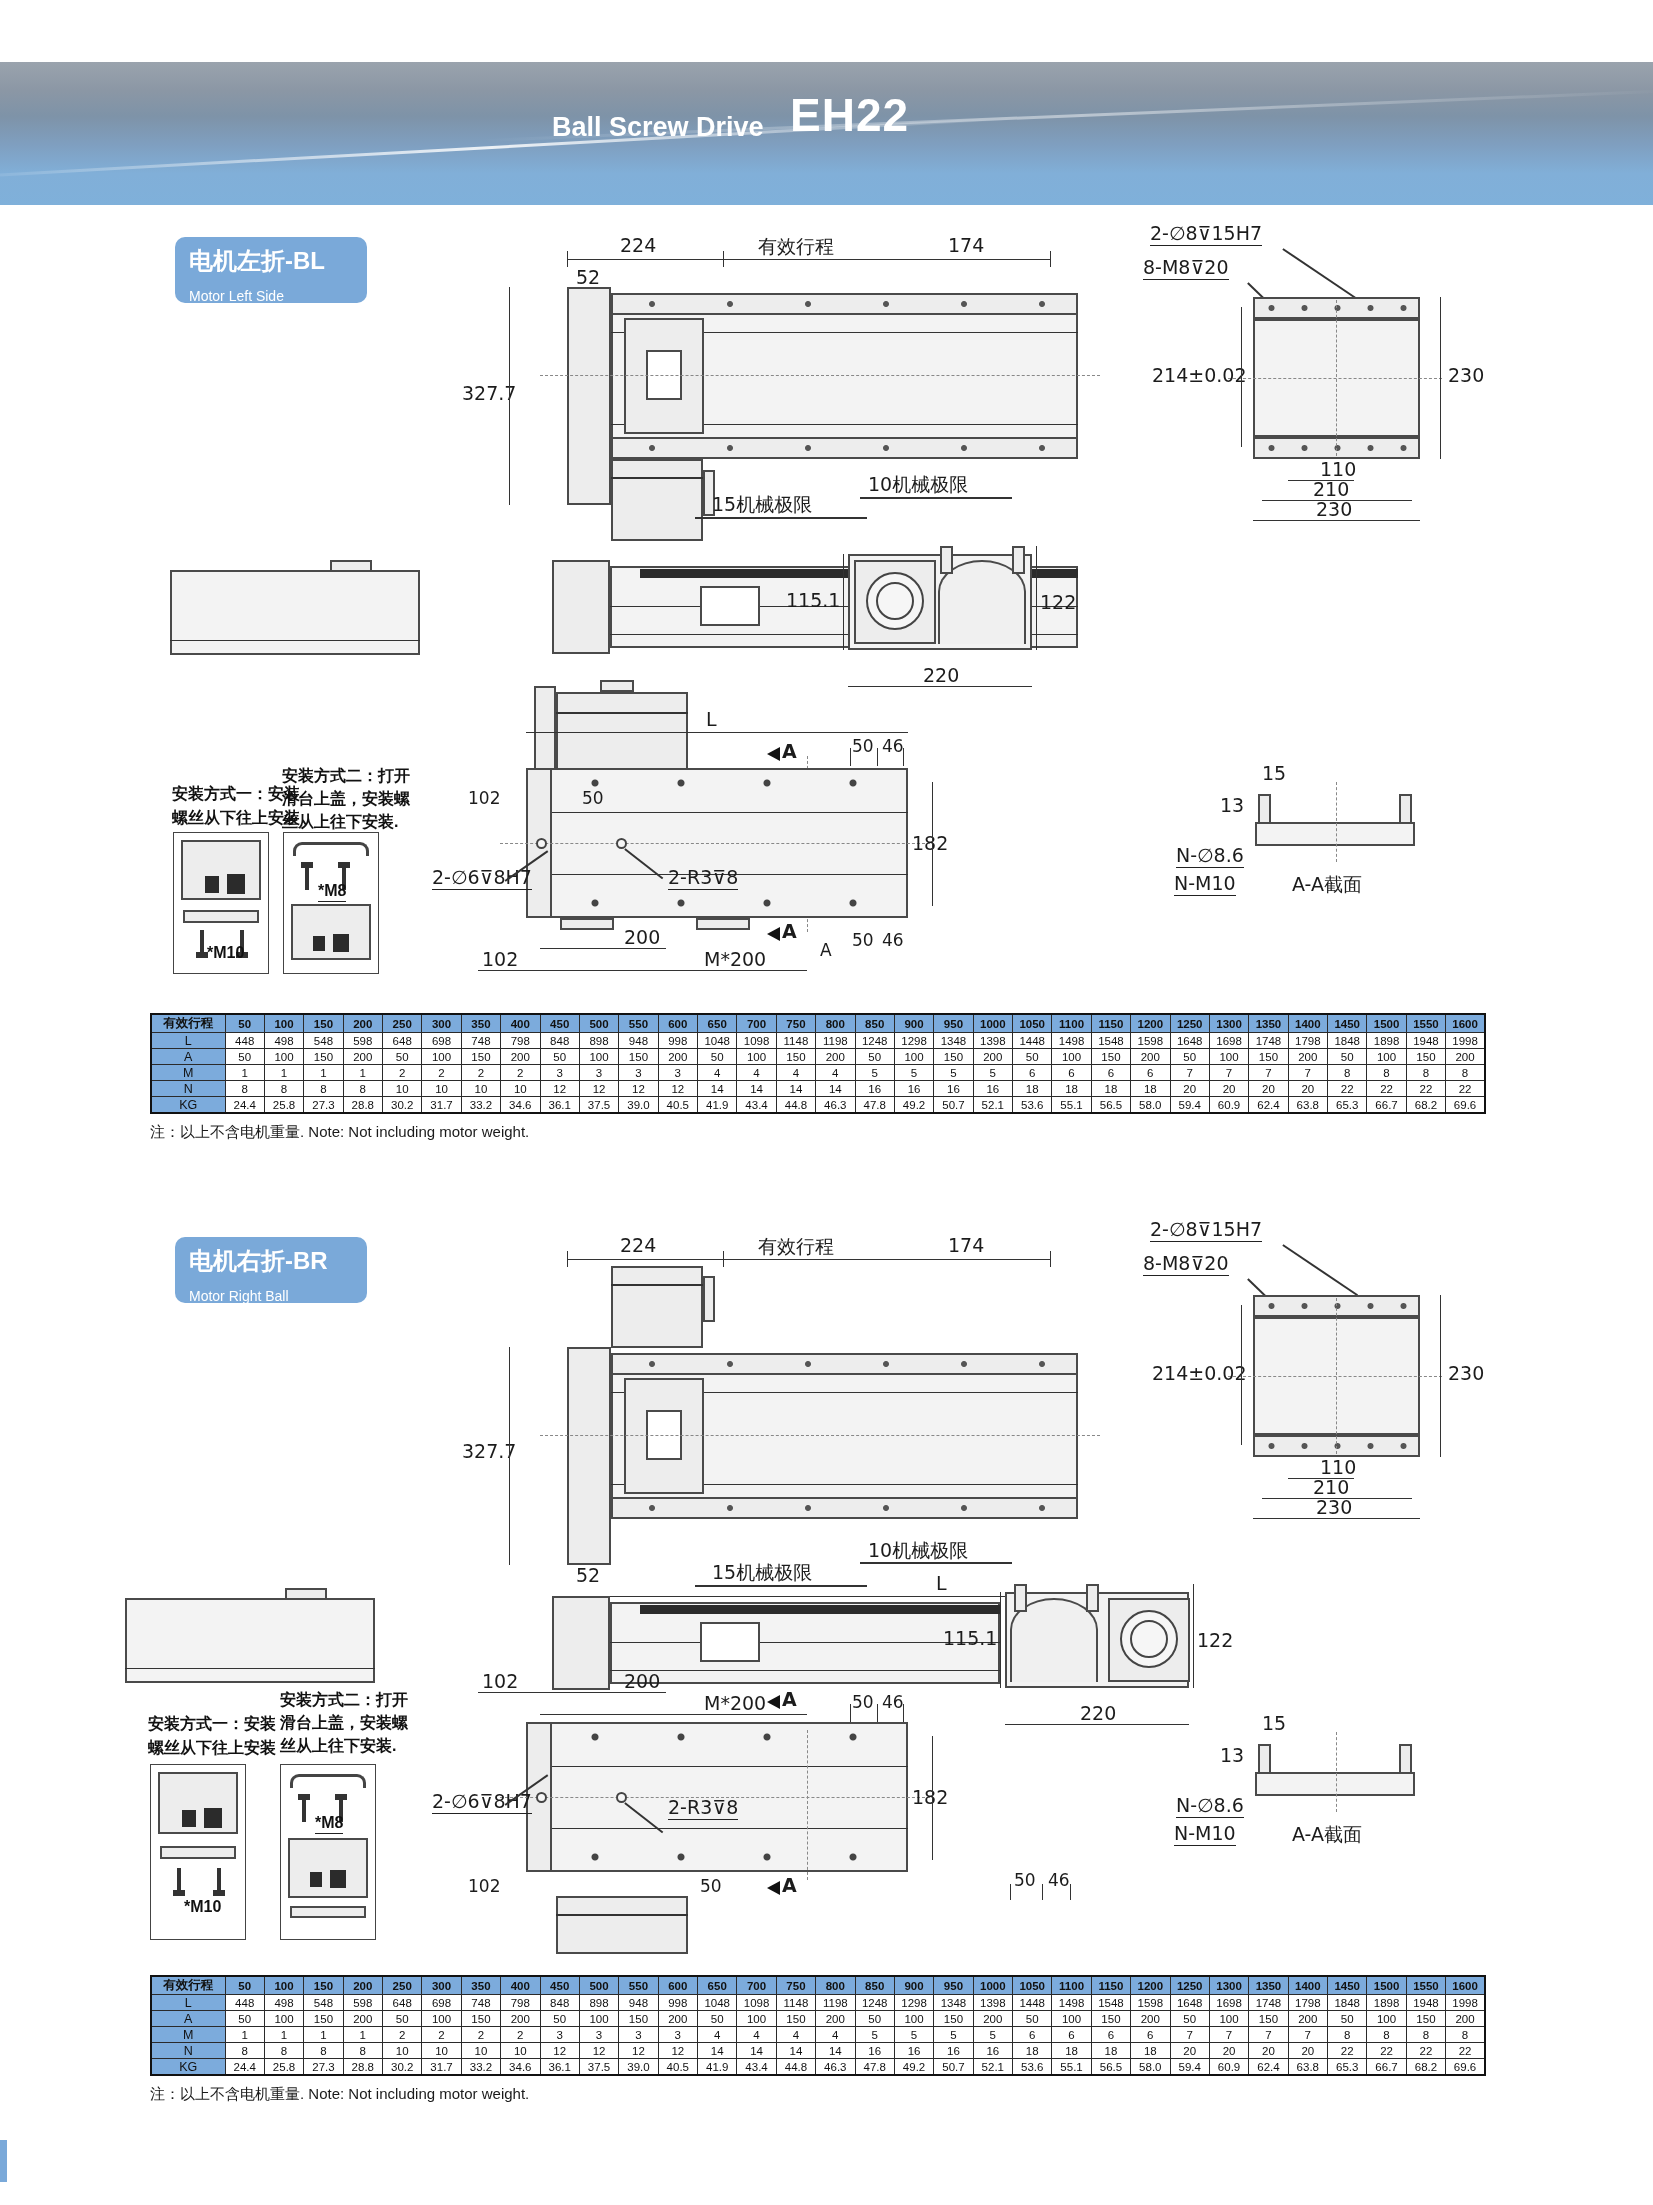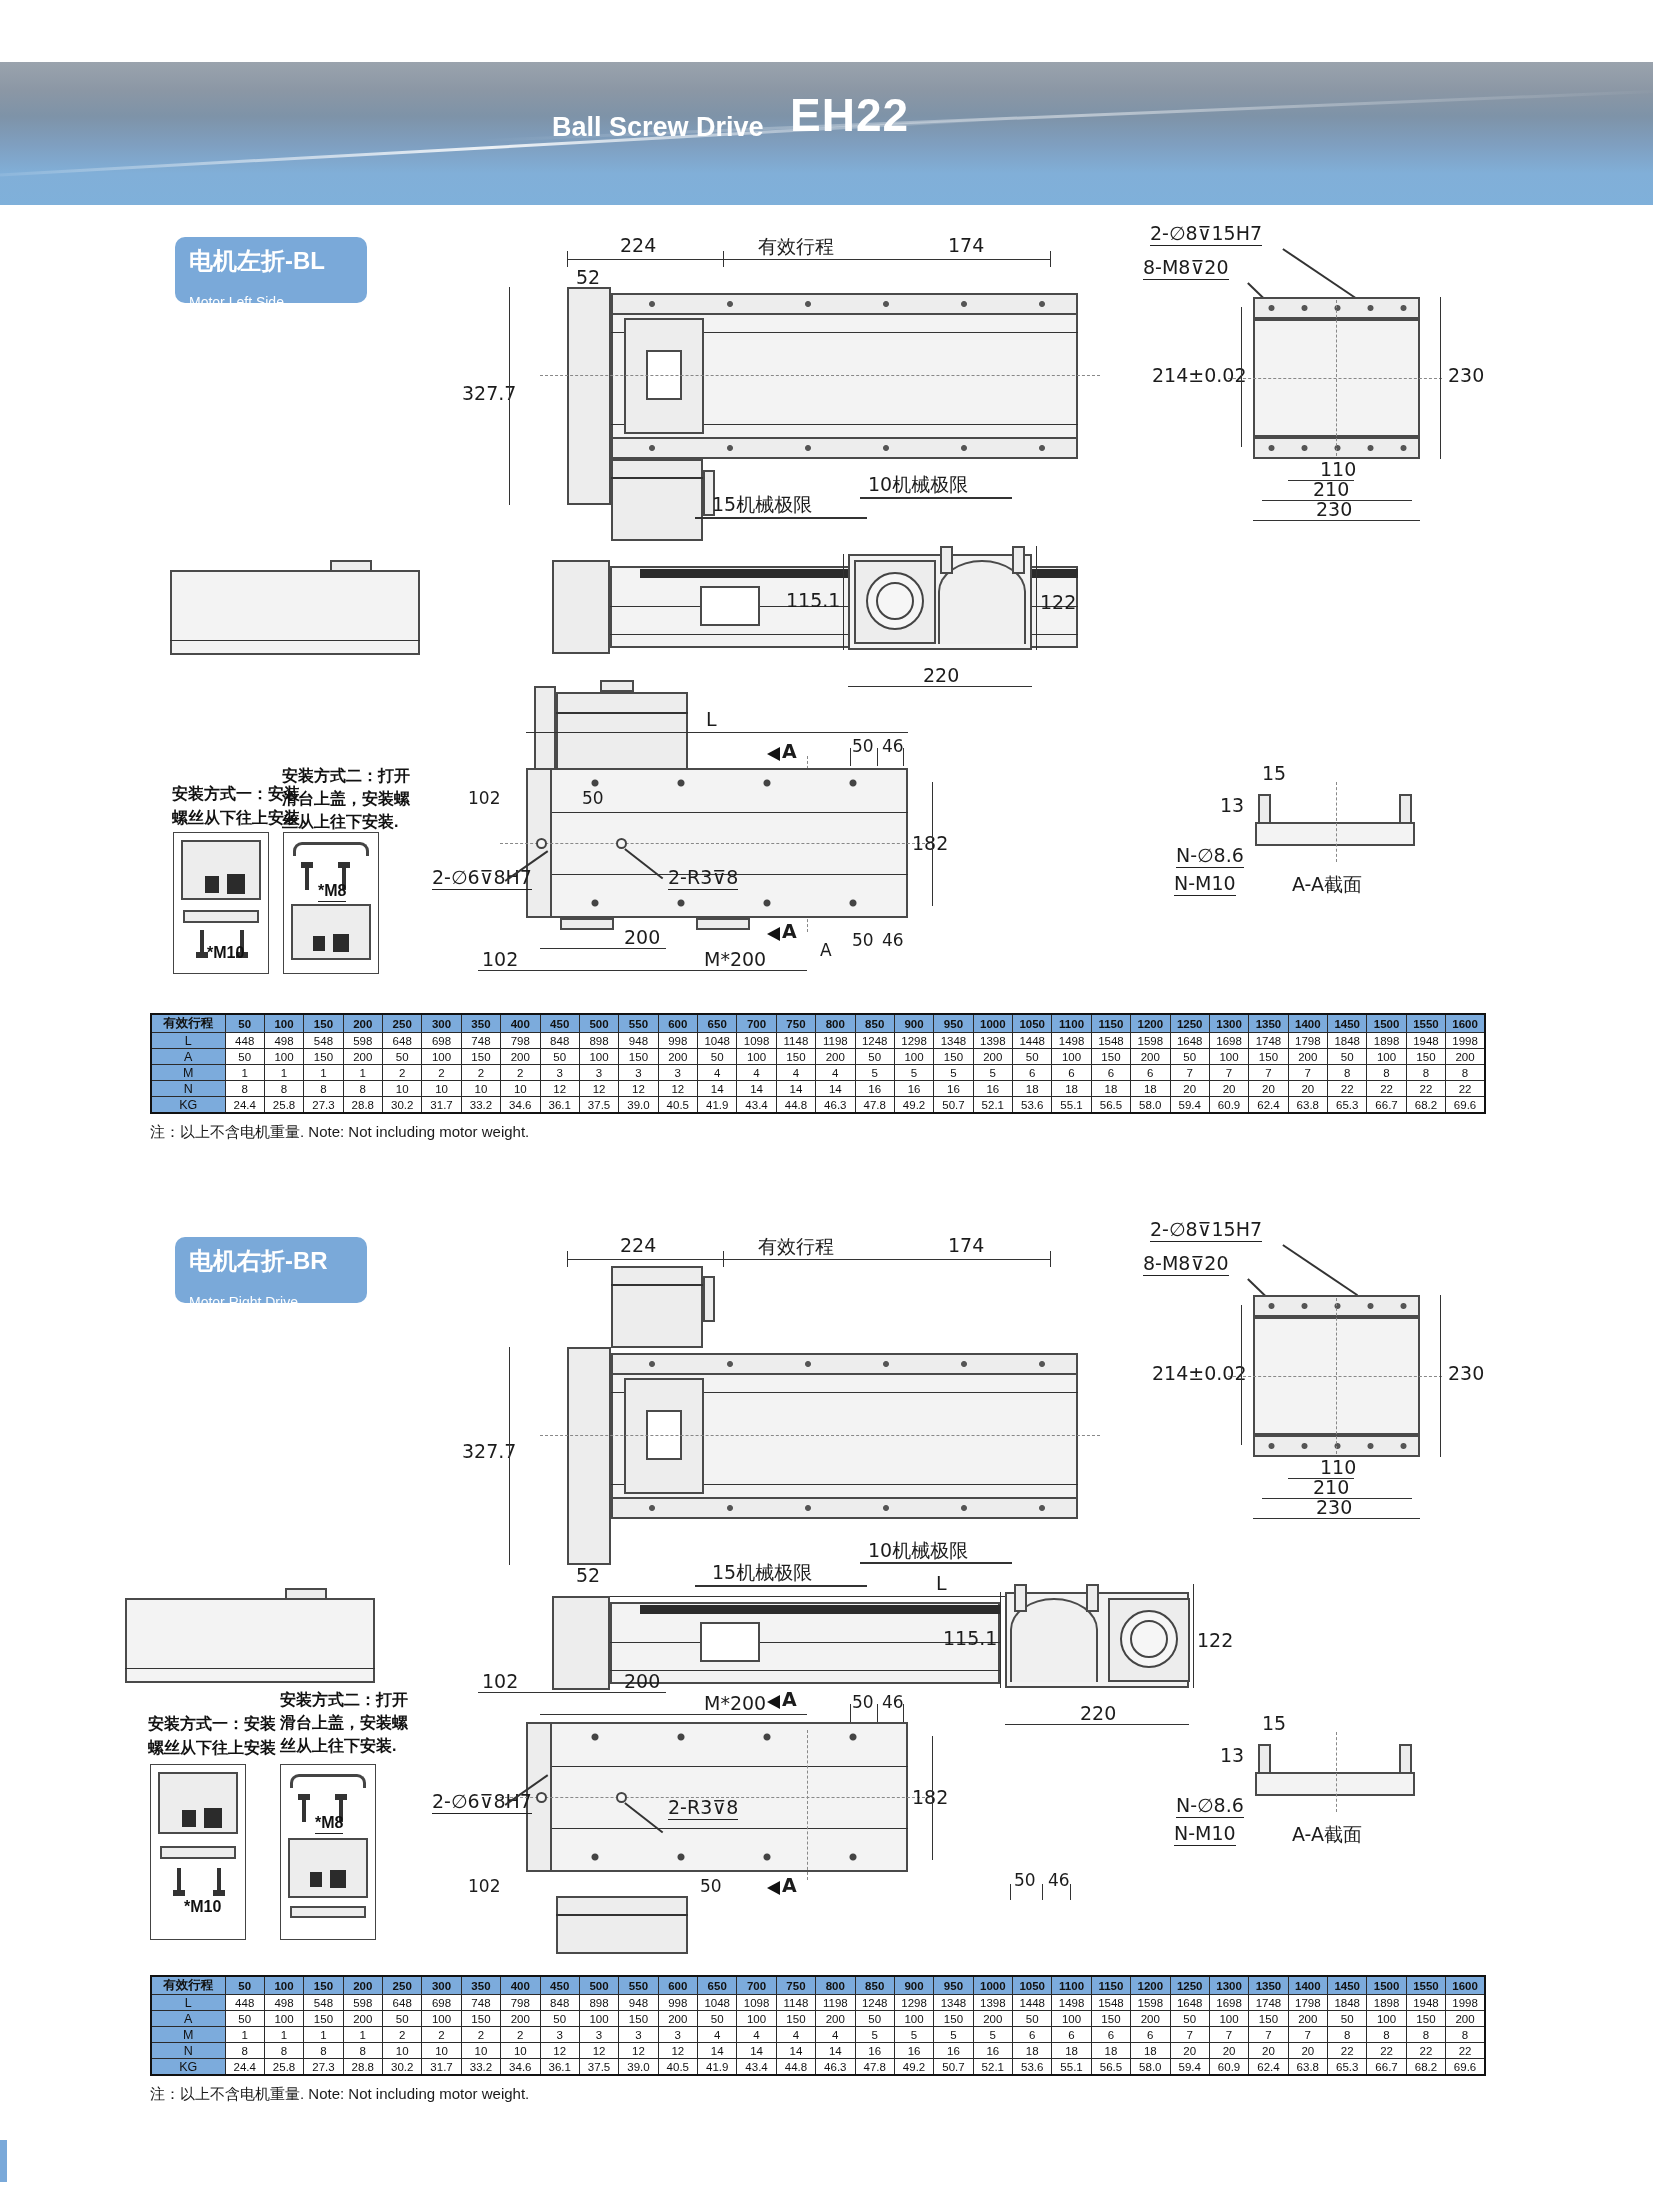--- a/index.html
+++ b/index.html
@@ -10,21 +10,21 @@
     background:linear-gradient(180deg,#9aa3ad 0%,#8b97a5 20%,#7e93a8 38%,#7f9fc0 58%,#81afd8 78%,#7fb0da 100%);}
   .streak{position:absolute;background:linear-gradient(90deg,transparent,rgba(255,255,255,.85),transparent);height:3px;}
   .s1{left:-60px;top:84px;width:1100px;transform:rotate(-3.2deg);}
   .s2{left:480px;top:52px;width:1200px;transform:rotate(-2.4deg);opacity:.55;}
   .t-cn{position:absolute;left:175px;top:92px;font-size:47px;font-weight:bold;color:#fff;letter-spacing:2px;}
   .t-en{position:absolute;left:552px;top:112px;font-size:27px;font-weight:bold;color:#fff;}
   .t-model{position:absolute;left:790px;top:88px;font-size:46px;font-weight:bold;color:#fff;letter-spacing:1px;}
   
   .badge{position:absolute;width:192px;height:66px;background:#7aa9d9;border-radius:10px;color:#fff;padding:8px 0 0 14px;box-sizing:border-box;}
   .badge .b1{font-size:24px;font-weight:bold;display:block;}
-  .badge .b2{font-size:14px;display:block;margin-top:17px;}
+  .badge .b2{font-size:14px;display:block;margin-top:11px;}
   
   .part{position:absolute;background:#ededed;border:2px solid #4a4a4a;box-sizing:border-box;}
   .lite{background:#f3f3f3;}
   .white{background:#fff;}
   .dark{position:absolute;background:#2b2b2b;}
   .ln{position:absolute;background:#333;}
   .dash{position:absolute;border-top:1px dashed #888;height:0;}
   .dashv{position:absolute;border-left:1px dashed #888;width:0;}
   .dim{position:absolute;font-size:19px;color:#1c1c1c;white-space:nowrap;font-family:"DejaVu Sans","Liberation Sans",sans-serif;}
   .sm{font-size:17px;}
@@ -467,21 +467,21 @@
             <td>68.2</td>
             <td>69.6</td>
           </tr>
         </tbody>
       </table>
     <div class="note">注：以上不含电机重量. Note: Not including motor weight.</div>
   </div>
 
   <div class="badge" style="left:175px;top:1237px;">
     <span class="b1">电机右折-BR</span>
-    <span class="b2">Motor Right Drive</span>
+    <span class="b2">Motor Right Ball</span>
   </div>
 
   <div class="dim" style="left:620px;top:1234px;">224</div>
   <div class="dim" style="left:758px;top:1234px;">有效行程</div>
   <div class="dim" style="left:948px;top:1234px;">174</div>
   <div class="ln" style="left:567px;top:1259px;width:483px;height:1px;"></div>
   <div class="ln" style="left:567px;top:1251px;width:1px;height:16px;"></div>
   <div class="ln" style="left:723px;top:1251px;width:1px;height:16px;"></div>
   <div class="ln" style="left:1050px;top:1251px;width:1px;height:16px;"></div>
   <div class="part" style="left:611px;top:1266px;width:92px;height:82px;"></div>

